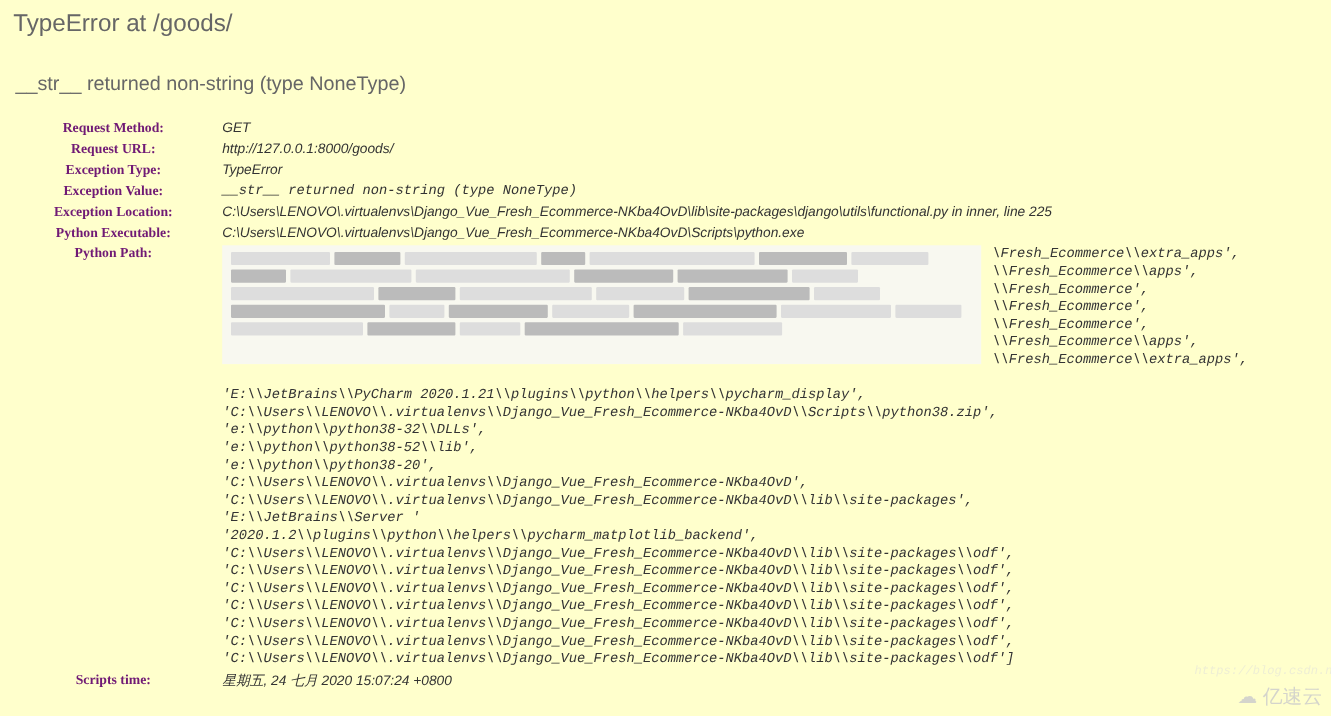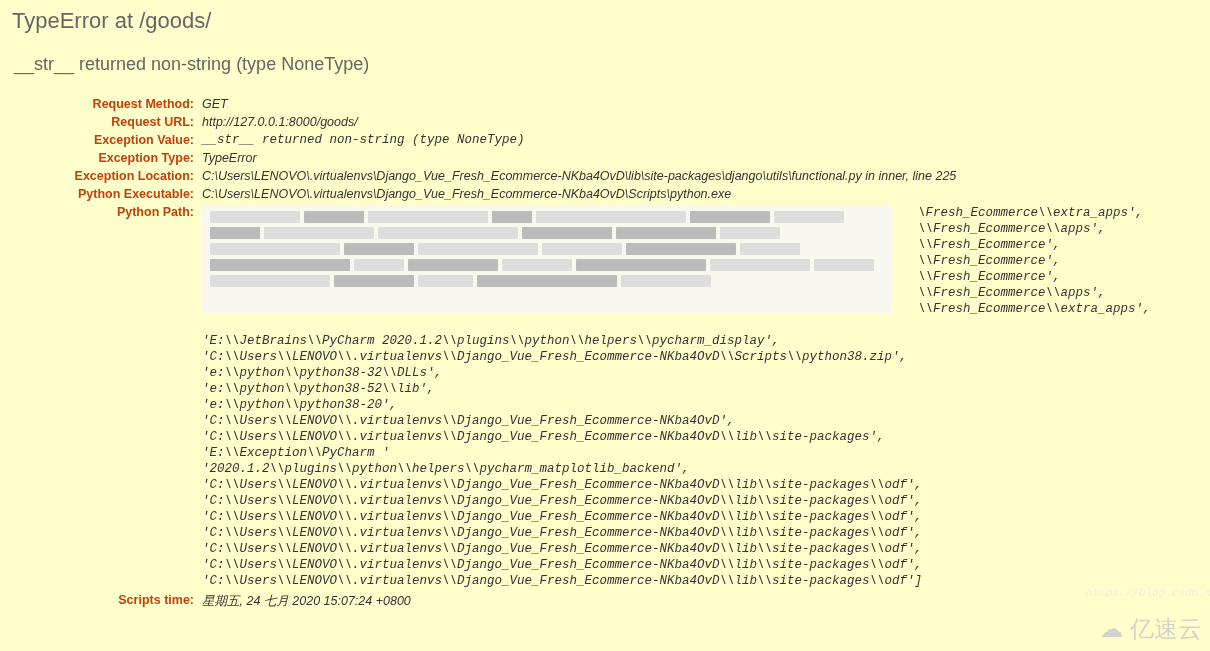--- a/index.html
+++ b/index.html
@@ -8,42 +8,42 @@
       font-family: Verdana, Geneva, sans-serif;
       font-size: 13px;
       color: #333;
       padding: 8px 12px;
       width: 1210px;
     }
     h1 {
       font-size: 22px;
       font-weight: normal;
       color: #666;
-      margin-bottom: 20px;
+      margin-bottom: 32px;
     }
     h2 {
       font-size: 18px;
       font-weight: normal;
       color: #666;
       margin-bottom: 20px;
       margin-left: 2px;
     }
     .info-table {
       width: 100%;
       border-collapse: collapse;
     }
     .info-table th {
-      text-align: right;
       padding: 2px 8px 2px 0;
       font-weight: bold;
-      color: #c2410c;
+      color: #701a75;
       vertical-align: top;
       white-space: nowrap;
       width: 190px;
       font-size: 12.5px;
+      font-family: Liberation Serif, serif;
     }
     .info-table td {
       text-align: left;
       padding: 2px 0;
       color: #333;
       vertical-align: top;
       font-size: 12.5px;
       font-style: italic;
     }
     .mono {
@@ -78,62 +78,62 @@
       bottom: -8px;
       color: #ddd;
       font-size: 11px;
       opacity: 0.5;
     }
     .logo-badge {
       position: fixed;
       right: 8px;
       bottom: 6px;
       color: #aac;
-      font-size: 24px;
+      font-size: 18px;
       opacity: 0.5;
     }
   </style>
 </head>
 <body>
 
 <h1>TypeError at /goods/</h1>
 <h2>__str__ returned non-string (type NoneType)</h2>
 
 <table class="info-table">
   <tbody>
       <tr>
     <th>Request Method:</th>
     <td>GET</td>
   </tr>
   <tr>
     <th>Request URL:</th>
     <td>http://127.0.0.1:8000/goods/</td>
   </tr>
   <tr>
+    <th>Exception Type:</th>
+    <td>TypeError</td>
+  </tr>
+  <tr>
     <th>Exception Value:</th>
     <td class="mono">__str__ returned non-string (type NoneType)</td>
-  </tr>
-  <tr>
-    <th>Exception Type:</th>
-    <td>TypeError</td>
   </tr>
   <tr>
     <th>Exception Location:</th>
     <td>C:\Users\LENOVO\.virtualenvs\Django_Vue_Fresh_Ecommerce-NKba4OvD\lib\site-packages\django\utils\functional.py in inner, line 225</td>
   </tr>
   <tr>
     <th>Python Executable:</th>
     <td>C:\Users\LENOVO\.virtualenvs\Django_Vue_Fresh_Ecommerce-NKba4OvD\Scripts\python.exe</td>
   </tr>
   <tr>
     <th>Python Path:</th>
     <td class="mono python-path-cell">
       <div id="pp-tail-block" style="position:relative; line-height:16px;">
         <span style="visibility:hidden;">[</span>
-        <div id="pp-tail-lines" style="position:absolute; top:0; left:700px; line-height:16px;margin-left:16px;">
+        <div id="pp-tail-lines" style="position:absolute; top:0; left:700px; line-height:16px;">
               <div>\Fresh_Ecommerce\\extra_apps',</div>
               <div>\\Fresh_Ecommerce\\apps',</div>
               <div>\\Fresh_Ecommerce',</div>
               <div>\\Fresh_Ecommerce',</div>
               <div>\\Fresh_Ecommerce',</div>
               <div>\\Fresh_Ecommerce\\apps',</div>
               <div>\\Fresh_Ecommerce\\extra_apps',</div>
             </div>
         <div class="redacted-block">
           <div class="bar" style="width:90px;"></div>
@@ -164,28 +164,28 @@
               <div class="bar" style="width:60px;"></div>
           <div class="bar" style="width:120px;"></div>
               <div class="bar dark" style="width:80px;"></div>
               <div class="bar" style="width:55px;"></div>
               <div class="bar dark" style="width:140px;"></div>
               <div class="bar" style="width:90px;"></div>
         </div>
         <div style="height:112px;"></div>
       </div>
       <div id="pp-lines" style="line-height:16px;">
-            <div>'E:\\JetBrains\\PyCharm 2020.1.2\\plugins\\python\\helpers\\pycharm_display',</div>
+            <div>'E:\\JetBrains\\PyCharm 2020.1.21\\plugins\\python\\helpers\\pycharm_display',</div>
             <div>'C:\\Users\\LENOVO\\.virtualenvs\\Django_Vue_Fresh_Ecommerce-NKba4OvD\\Scripts\\python38.zip',</div>
             <div>'e:\\python\\python38-32\\DLLs',</div>
             <div>'e:\\python\\python38-52\\lib',</div>
             <div>'e:\\python\\python38-20',</div>
             <div>'C:\\Users\\LENOVO\\.virtualenvs\\Django_Vue_Fresh_Ecommerce-NKba4OvD',</div>
             <div>'C:\\Users\\LENOVO\\.virtualenvs\\Django_Vue_Fresh_Ecommerce-NKba4OvD\\lib\\site-packages',</div>
-            <div>'E:\\Exception\\PyCharm '</div>
+            <div>'E:\\JetBrains\\Server '</div>
             <div>'2020.1.2\\plugins\\python\\helpers\\pycharm_matplotlib_backend',</div>
             <div>'C:\\Users\\LENOVO\\.virtualenvs\\Django_Vue_Fresh_Ecommerce-NKba4OvD\\lib\\site-packages\\odf',</div>
             <div>'C:\\Users\\LENOVO\\.virtualenvs\\Django_Vue_Fresh_Ecommerce-NKba4OvD\\lib\\site-packages\\odf',</div>
             <div>'C:\\Users\\LENOVO\\.virtualenvs\\Django_Vue_Fresh_Ecommerce-NKba4OvD\\lib\\site-packages\\odf',</div>
             <div>'C:\\Users\\LENOVO\\.virtualenvs\\Django_Vue_Fresh_Ecommerce-NKba4OvD\\lib\\site-packages\\odf',</div>
             <div>'C:\\Users\\LENOVO\\.virtualenvs\\Django_Vue_Fresh_Ecommerce-NKba4OvD\\lib\\site-packages\\odf',</div>
             <div>'C:\\Users\\LENOVO\\.virtualenvs\\Django_Vue_Fresh_Ecommerce-NKba4OvD\\lib\\site-packages\\odf',</div>
             <div>'C:\\Users\\LENOVO\\.virtualenvs\\Django_Vue_Fresh_Ecommerce-NKba4OvD\\lib\\site-packages\\odf']</div>
           </div>
       <span class="watermark">https://blog.csdn.ne</span>

